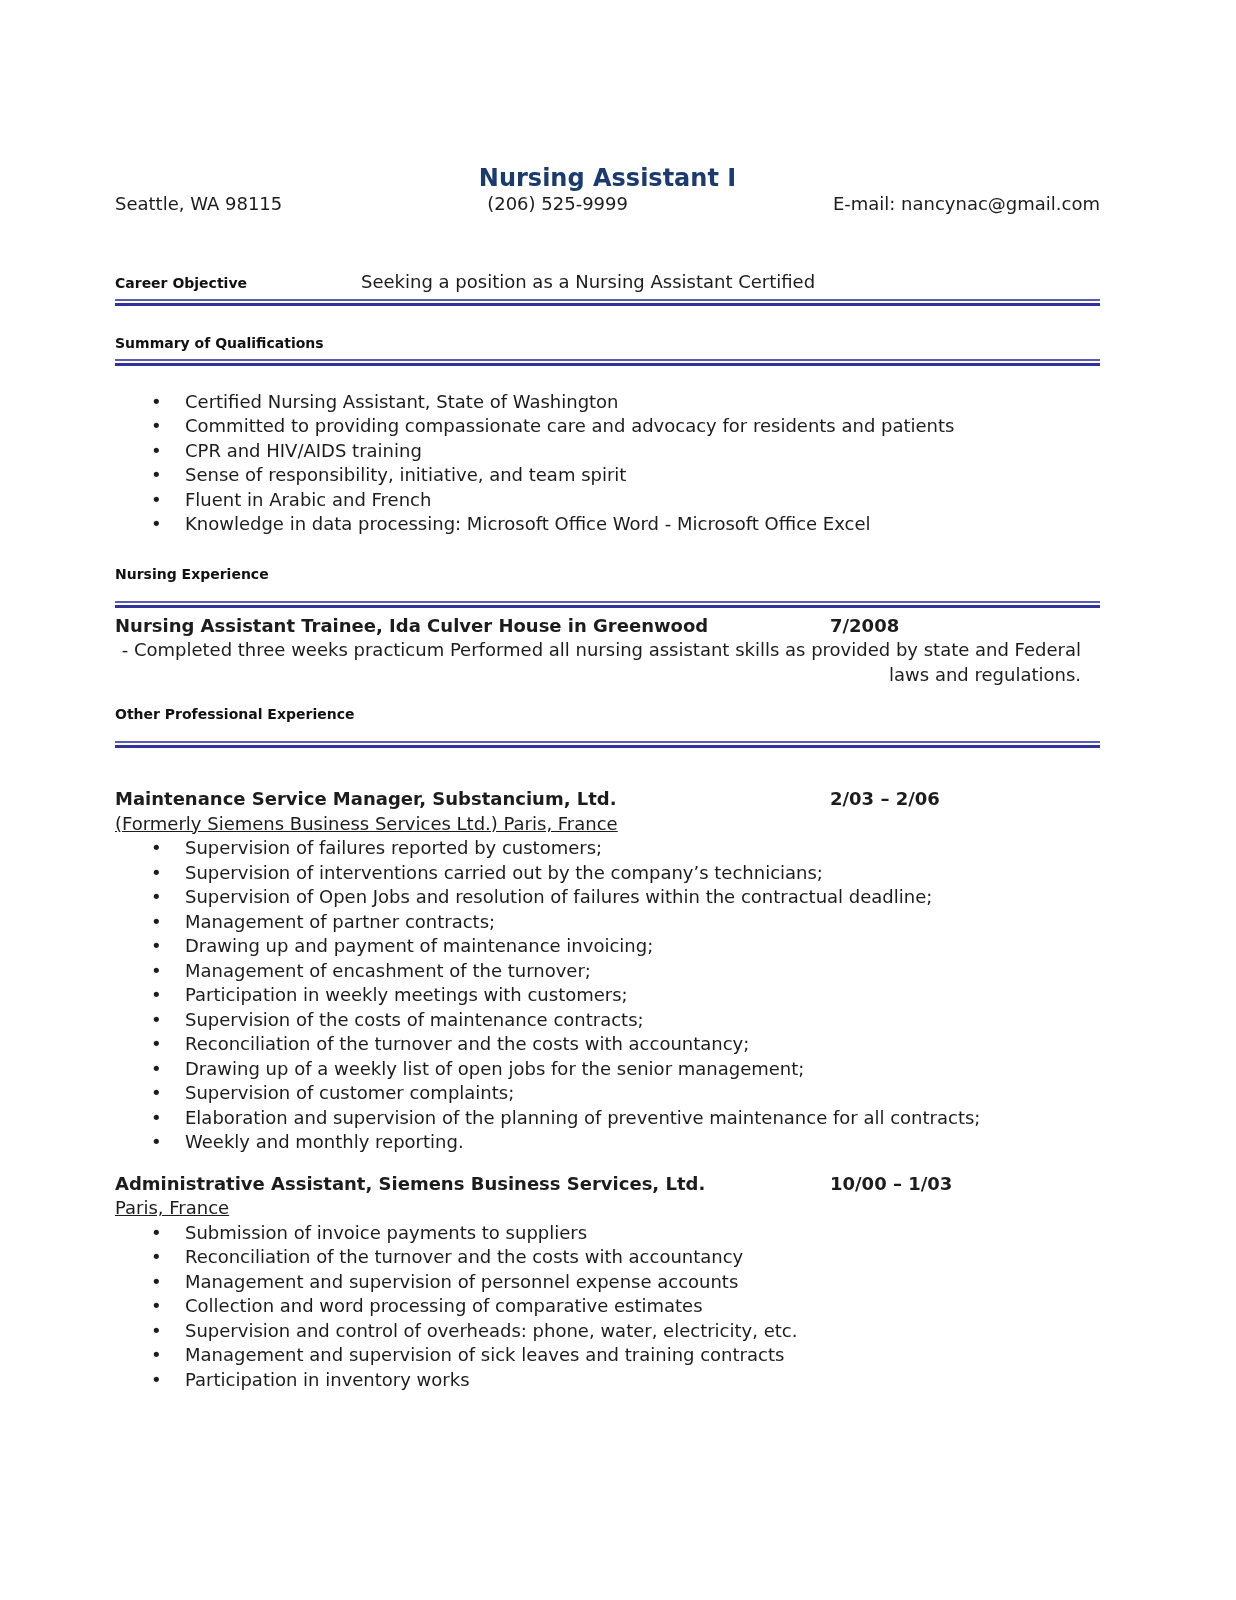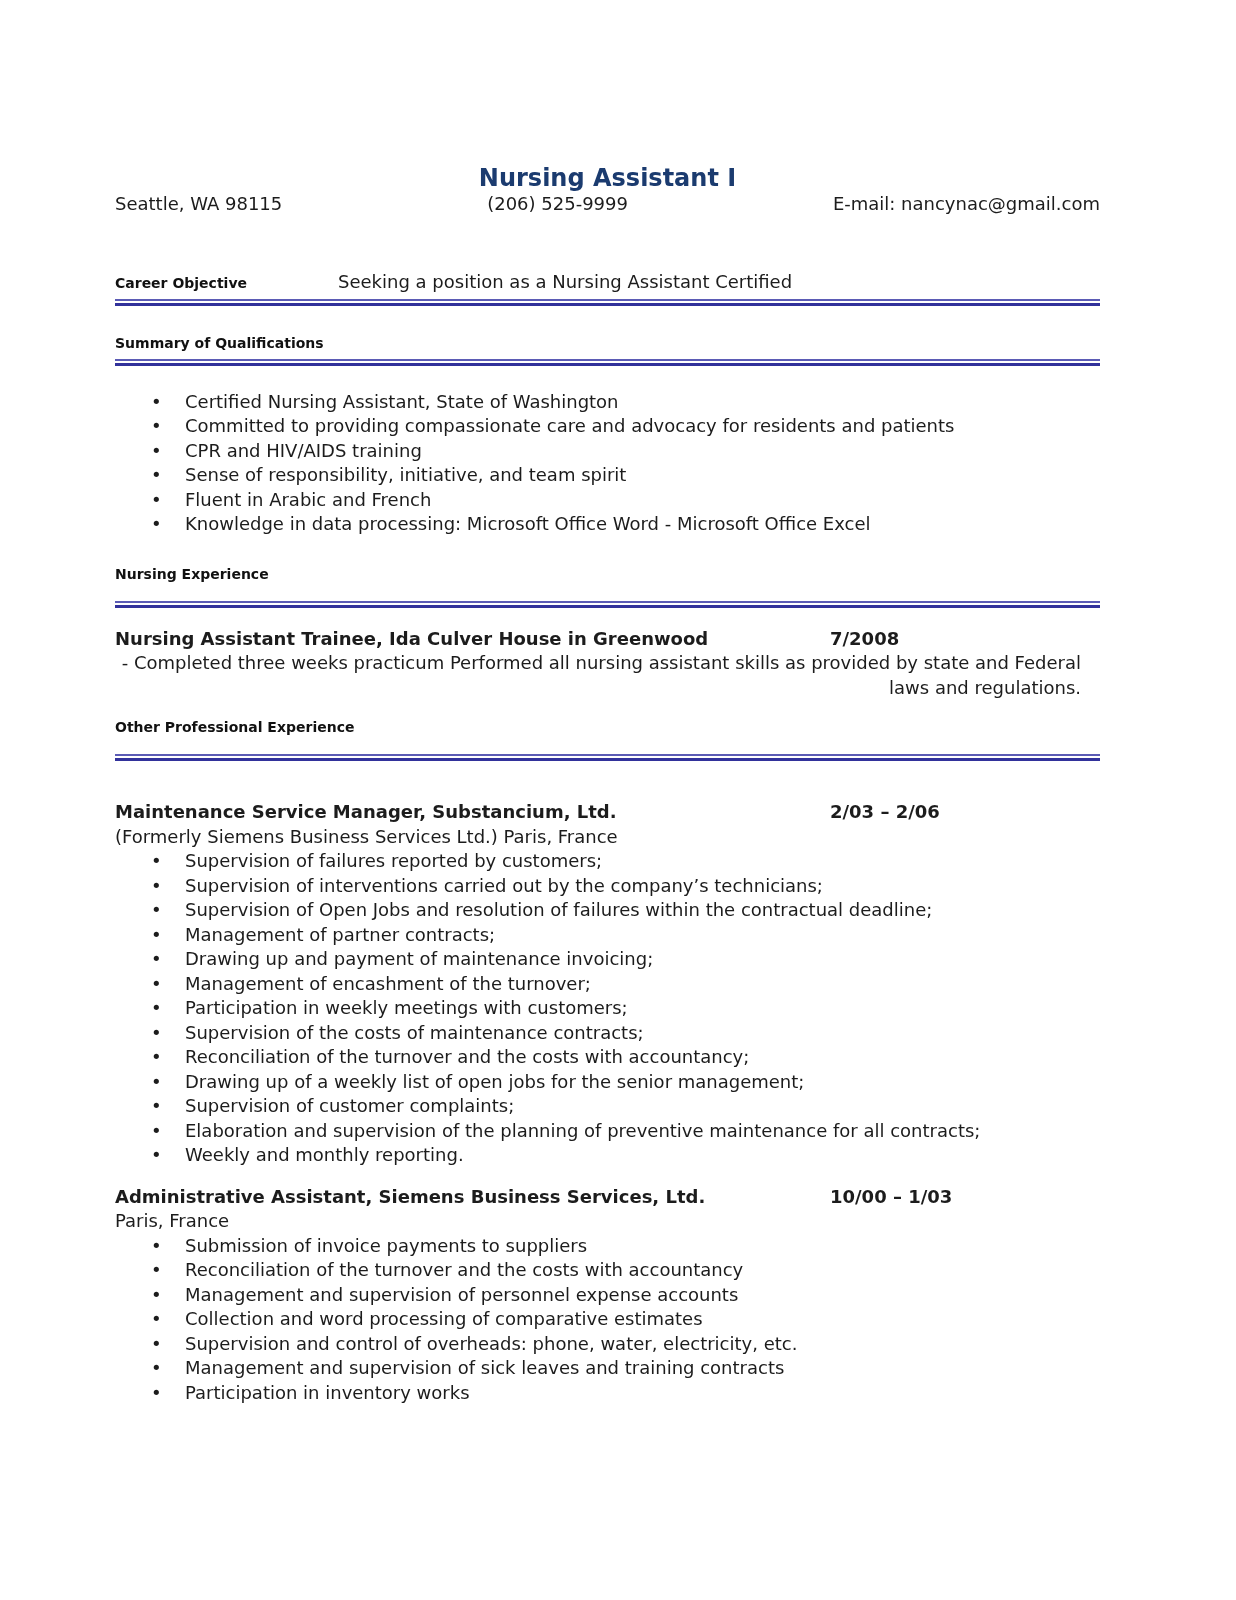--- a/index.html
+++ b/index.html
@@ -18,46 +18,46 @@
   .title{
     margin:164px 0 0;
     text-align:center;
     font-size:24px;line-height:28px;font-weight:bold;
     color:var(--title_blue,#1b3b6f);
   }
   .contact{display:flex;justify-content:space-between;gap:34px;}
 
   .h{font-size:14px;line-height:23px;font-weight:bold;color:#111;margin:0;display:inline-block;}
   .co-row{margin-top:53px;display:flex;align-items:baseline;}
-  .co-text{margin-left:91px;}
+  .co-text{margin-left:114px;}
 
   .rule{
     height:2px;
     border-top:2px solid var(--rule_light,#5b5bb5);
     border-bottom:3px solid var(--rule_dark,#32329b);
     margin-top:4px;
   }
   .rule.gap{margin-top:15px;}
 
   .mt-sec{margin-top:26px;}
   .mt-other{margin-top:16px;}
 
   .bullets{margin:0;padding:0;list-style:none;}
   .bullets.after-rule{margin-top:24px;}
   .bullet{position:relative;padding-left:70px;}
   .dot{position:absolute;left:36px;top:0;}
   .dot::before{content:"\2022";}
 
   .job-row{position:relative;font-weight:bold;}
-  .job-row.first{margin-top:19px;}
+  .job-row.first{margin-top:6px;}
   .job-row.j1{margin-top:39px;}
   .job-row.j2{margin-top:17px;}
   .job-date{position:absolute;left:715px;top:0;white-space:nowrap;}
   .job-desc{padding-left:6px;max-width:960px;text-align:right;}
-  .subtitle{font-weight:normal;}
+  .subtitle{font-weight:normal;text-decoration:underline;}
 </style>
 </head>
 <body>
 
 <div class="page">
   <div class="content">
 
     <header>
       <h1 class="title">Nursing Assistant I</h1>
       <div class="contact">

